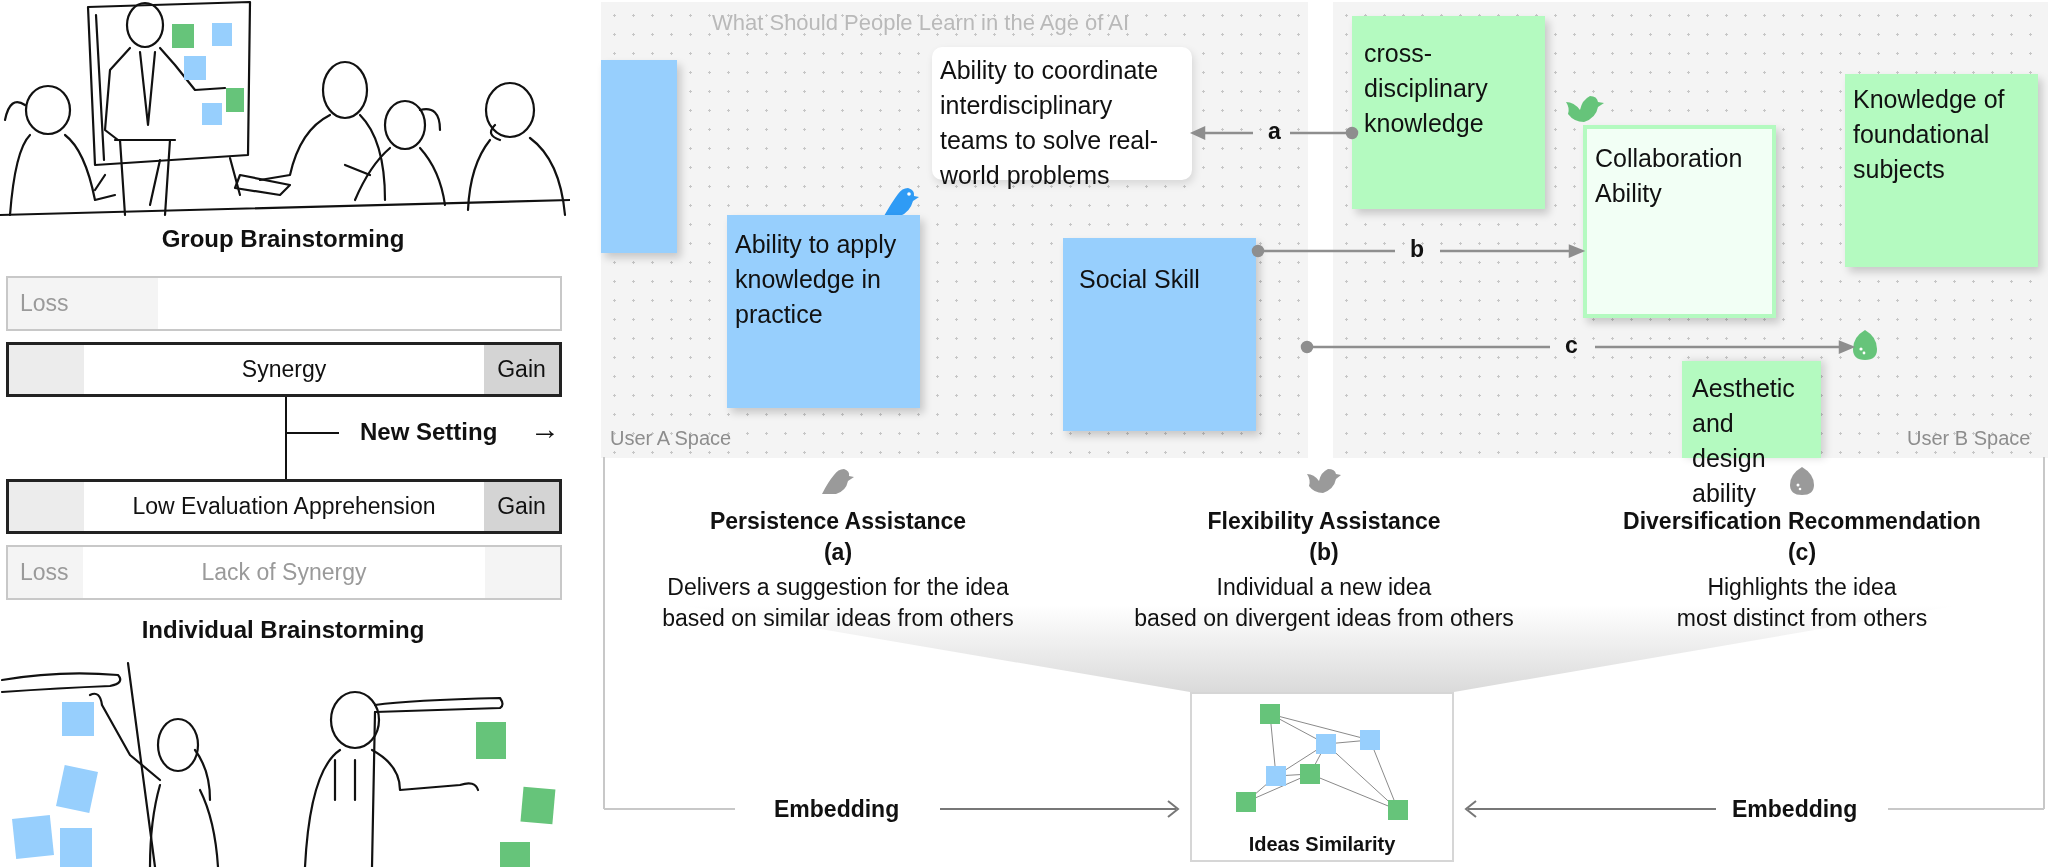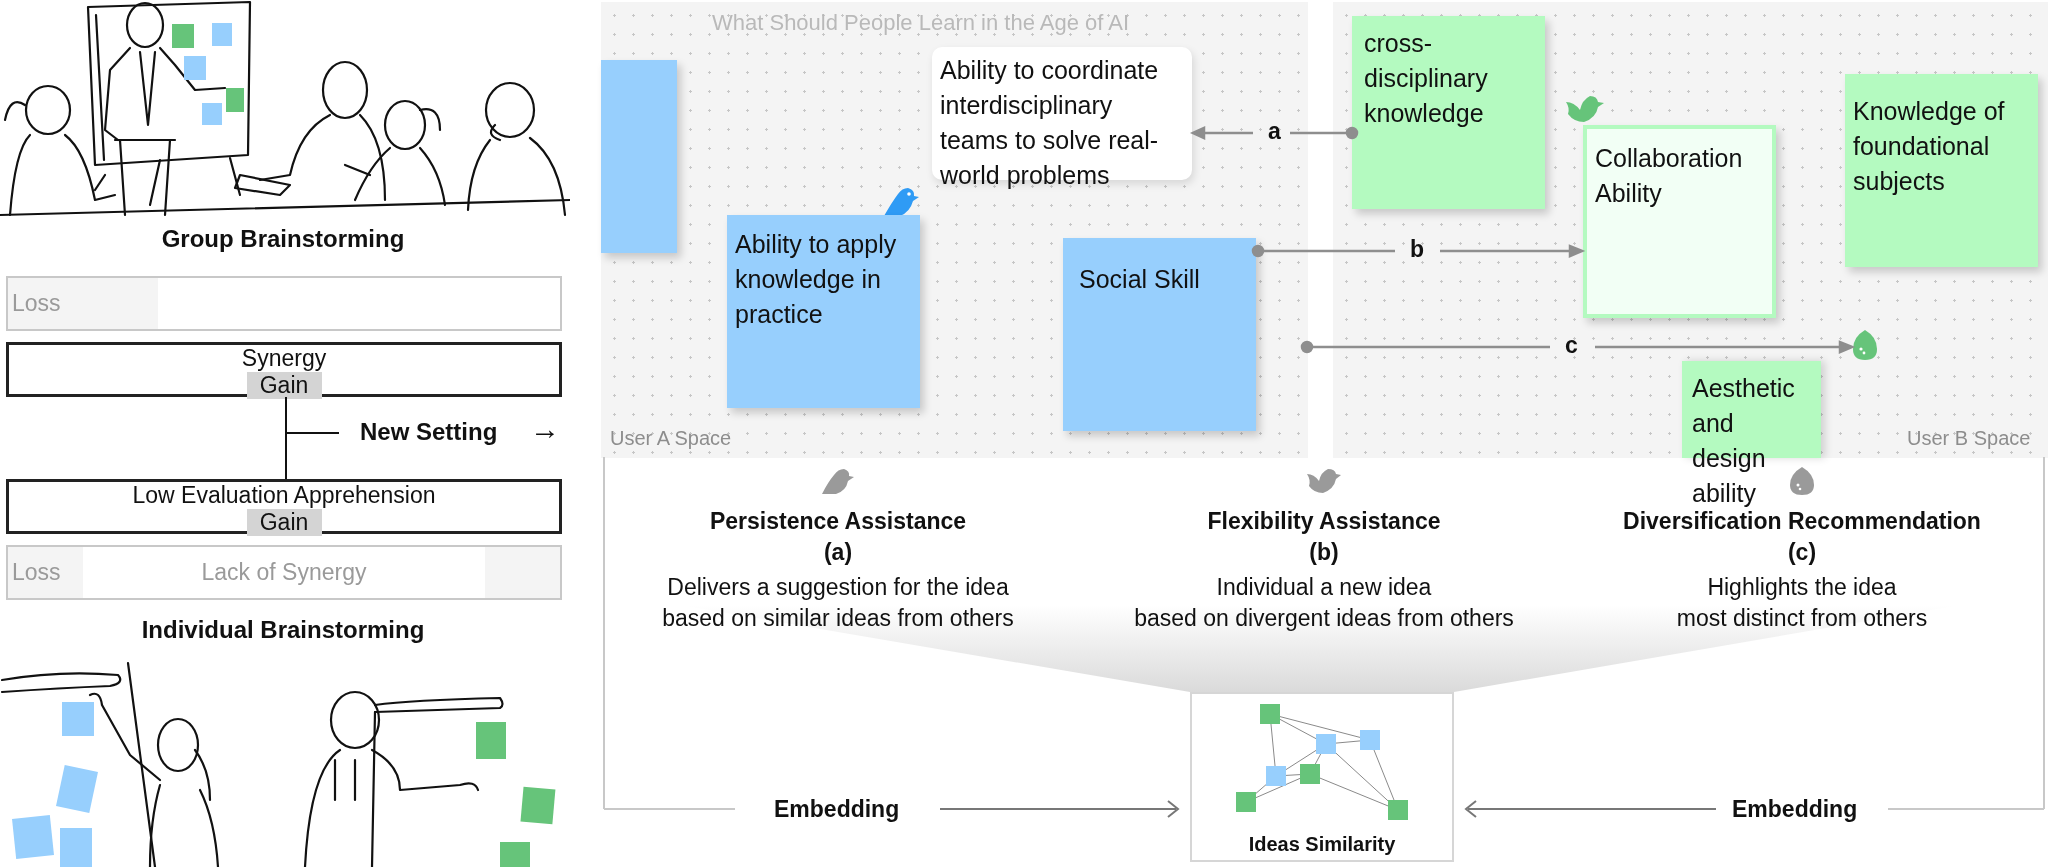--- a/index.html
+++ b/index.html
@@ -9,22 +9,22 @@
 
   
   .illus { position: absolute; }
   .section-title { position: absolute; font-weight: bold; font-size: 24px; text-align: center; color: #111; }
 
   .bar { position: absolute; left: 6px; width: 556px; height: 55px; display: flex; align-items: center; }
   .bar .l, .bar .r { width: 75px; height: 100%; display: flex; align-items: center; justify-content: center; font-size: 23px; }
   .bar .m { flex: 1; height: 100%; display: flex; align-items: center; justify-content: center; font-size: 23px; background: #fff; }
   .bar.faded { border: 2px solid #c8c8c8; color: #9a9a9a; }
   .bar.faded .l, .bar.faded .r { background: #f4f4f4; }
-  .bar.faded .l { justify-content: flex-start; padding-left: 4px; }
-  .bar.strong { border: 3px solid #222; color: #111; flex-direction: column; }
+  .bar.faded .l { justify-content: flex-start; padding-left: 12px; }
+  .bar.strong { border: 3px solid #222; color: #111; }
   .bar.strong .l { background: #ececec; }
   .bar.strong .r { background: #d4d4d4; }
 
   
   .space { position: absolute; background-color: #f4f4f4;
     background-image: radial-gradient(circle, #c6c6c6 1.2px, transparent 1.4px);
     background-size: 19px 19px; background-position: 4px 4px; }
   .space-label { position: absolute; font-size: 20px; color: #8d8d8d; }
   .board-title { position: absolute; font-size: 22px; color: #b9b9b9; }
 
@@ -150,26 +150,26 @@
 <div class="note white" style="left:932px;top:47px;width:260px;height:133px;padding:6px 8px">Ability to coordinate interdisciplinary teams to solve real-world problems</div>
 <svg class="abs" style="left:882px;top:184px" width="40" height="34" viewBox="0 0 40 34">
   <path d="M2 32 Q10 18 16 10 Q20 4 26 4 Q33 6 32 12 L37 13 L31 17 Q28 28 18 32 Z" fill="#2f9bf5"></path>
   <circle cx="27" cy="10" r="1.8" fill="#fff"></circle>
 </svg>
 <div class="note blue" style="left:727px;top:215px;width:193px;height:193px;padding:12px 8px">Ability to apply knowledge in practice</div>
 <div class="note blue" style="left:1063px;top:238px;width:193px;height:193px;padding:24px 16px">Social Skill</div>
 <div class="space-label" style="left:610px;top:427px">User A Space</div>
 
 <div class="space" style="left:1333px;top:2px;width:715px;height:456px"></div>
-<div class="note green" style="left:1352px;top:16px;width:193px;height:193px;padding:10px 12px">cross-disciplinary knowledge</div>
+<div class="note green" style="left:1352px;top:16px;width:193px;height:193px;padding:20px 12px">cross-disciplinary knowledge</div>
 <svg class="abs" style="left:1564px;top:92px" width="42" height="34" viewBox="0 0 42 34">
   <path d="M2 10 Q10 10 16 18 Q18 8 26 4 Q33 4 34 10 L40 11 L34 15 Q32 26 20 30 Q10 30 4 22 Q6 16 2 10 Z" fill="#66c47a"></path>
 </svg>
 <div class="note greenlight" style="left:1583px;top:125px;width:193px;height:193px;padding:12px 8px">Collaboration Ability</div>
-<div class="note green" style="left:1845px;top:74px;width:193px;height:193px;padding:20px 8px">Knowledge of foundational subjects</div>
+<div class="note green" style="left:1845px;top:74px;width:193px;height:193px;padding:8px 8px">Knowledge of foundational subjects</div>
 <svg class="abs" style="left:1852px;top:329px" width="26" height="32" viewBox="0 0 26 32">
   <path d="M13 1 Q25 8 25 20 Q25 31 13 31 Q1 31 1 20 Q1 8 13 1 Z" fill="#66c47a"></path>
   <circle cx="9" cy="20" r="1.6" fill="#fff"></circle>
     <circle cx="12" cy="24" r="1.4" fill="#fff"></circle>
 </svg>
 <div class="note green" style="left:1682px;top:361px;width:139px;height:97px;padding:10px 10px;box-shadow:4px 0 8px rgba(0,0,0,0.15)">Aesthetic and design ability</div>
 <div class="space-label" style="left:1907px;top:427px">User B Space</div>
 
 <svg class="abs" style="left:0;top:0" width="2048" height="460">
   <g stroke="#8e8e8e" stroke-width="2.5" fill="#8e8e8e">

